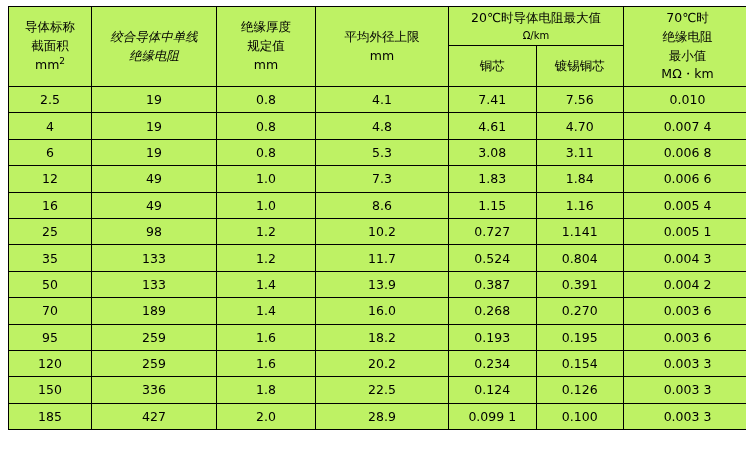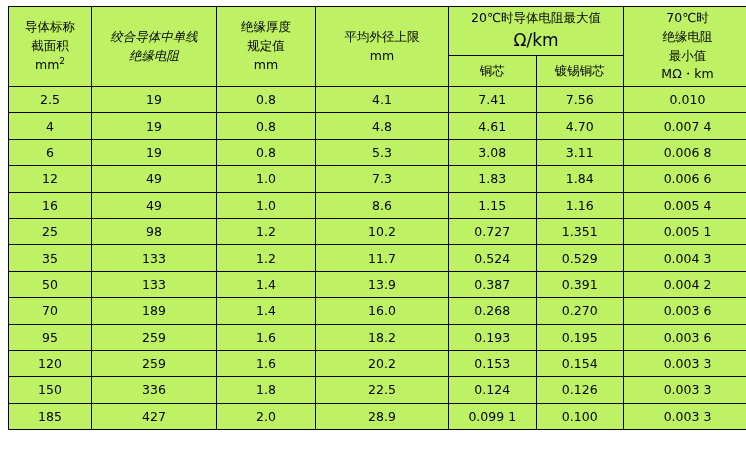--- a/index.html
+++ b/index.html
@@ -61,21 +61,21 @@
   .col3 { width: 94px; }
   .col4 { width: 128px; }
   .col5 { width: 92px; margin-top: 16px; }
   .col6 { width: 95px; font-family: Liberation Serif, serif; }
   .col7 { width: 123px; }
   .grp-head {
     height: 30px;
   }
   .unit-line {
     display: block;
-    font-size: 17px;
+    font-size: 10px;
   }
 </style>
 </head>
 <body>
 
 <div id="sheet">
   <table class="spec">
     <thead>
       <tr>
         <th class="col1" rowspan="2">
@@ -157,30 +157,30 @@
         <td>1.15</td>
         <td>1.16</td>
         <td>0.005 4</td>
       </tr>
       <tr>
         <td>25</td>
         <td>98</td>
         <td>1.2</td>
         <td>10.2</td>
         <td>0.727</td>
-        <td>1.351</td>
+        <td>1.141</td>
         <td>0.005 1</td>
       </tr>
       <tr>
         <td>35</td>
         <td>133</td>
         <td>1.2</td>
         <td>11.7</td>
         <td>0.524</td>
-        <td>0.529</td>
+        <td>0.804</td>
         <td>0.004 3</td>
       </tr>
       <tr>
         <td>50</td>
         <td>133</td>
         <td>1.4</td>
         <td>13.9</td>
         <td>0.387</td>
         <td>0.391</td>
         <td>0.004 2</td>
@@ -201,21 +201,21 @@
         <td>18.2</td>
         <td>0.193</td>
         <td>0.195</td>
         <td>0.003 6</td>
       </tr>
       <tr>
         <td>120</td>
         <td>259</td>
         <td>1.6</td>
         <td>20.2</td>
-        <td>0.153</td>
+        <td>0.234</td>
         <td>0.154</td>
         <td>0.003 3</td>
       </tr>
       <tr>
         <td>150</td>
         <td>336</td>
         <td>1.8</td>
         <td>22.5</td>
         <td>0.124</td>
         <td>0.126</td>

